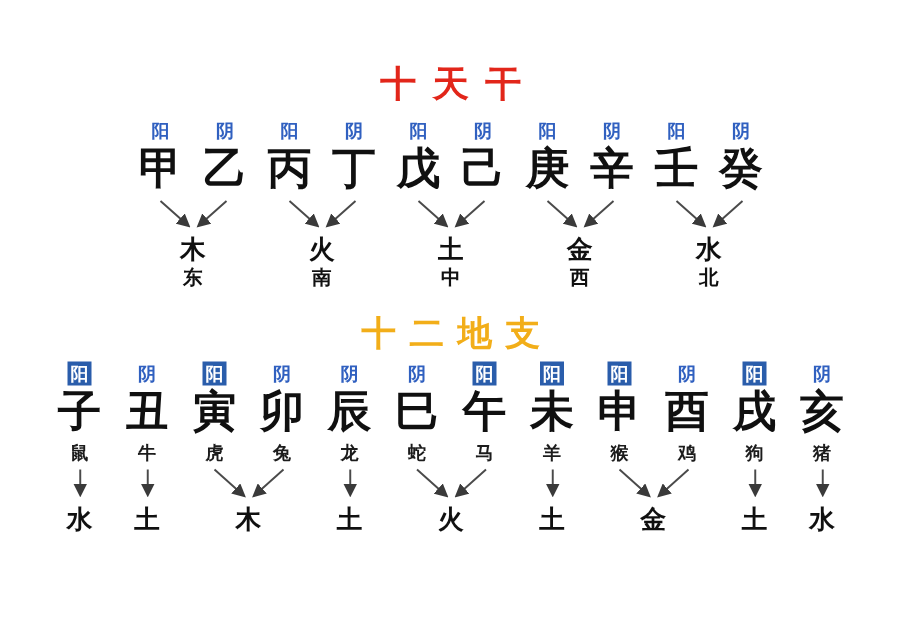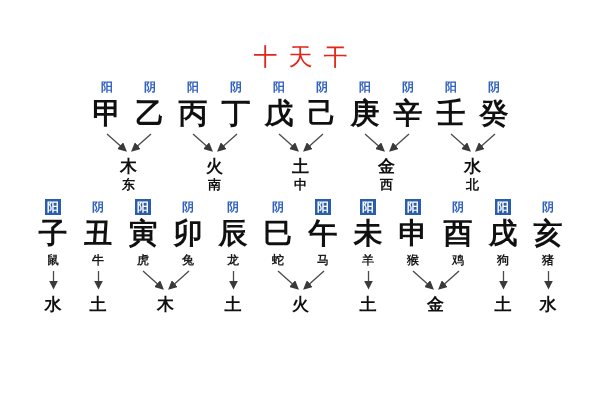--- a/index.html
+++ b/index.html
@@ -1,21 +1,21 @@
 <!DOCTYPE html>
 <html><head>
 <meta charset="utf-8">
 <style>
   html,body { margin:0; padding:0; background:#fff; }
   .page {
     position:relative; width:601px; height:417px; background:#ffffff;
     font-family:"Liberation Sans","DejaVu Sans",sans-serif; overflow:hidden;
     color:#101010;
   }
-  .title { text-align:center; font-weight:normal; }
+  .title { text-align:center; font-weight:bold; }
   .t1 { padding-top:44px; font-size:24px; color:#e2261a; letter-spacing:11px; padding-left:11px; line-height:26px; }
   .t2 { margin-top:16px; font-size:23px; color:#f2ae19; letter-spacing:9px; padding-left:9px; line-height:26px; }
   .row { display:flex; justify-content:center; align-items:flex-start; }
   .stems-row { margin-top:9px; }
   .branches-row { margin-top:6px; }
   .group { display:flex; flex-direction:column; align-items:center; }
   .g2 { width:86px; }
   .s1 { width:45px; }
   .p2 { width:90px; }
   .pair { display:flex; }
@@ -142,20 +142,21 @@
       <svg class="arr" width="86" height="24">
         <line x1="21" y1="2" x2="39" y2="18"></line>
           <line x1="65" y1="2" x2="47" y2="18"></line>
       </svg>
       <div class="elem">水</div>
       <div class="dir">北</div>
     </div>
 
   </div>
 
+  <div class="title t2">十二地支</div>
 
   <div class="row branches-row">
 
     <div class="group s1">
       <div class="cell c45">
         <span class="yy boxed">阳</span>
         <span class="big">子</span>
         <span class="animal">鼠</span>
       </div>
       <svg class="arr" width="45" height="24">

